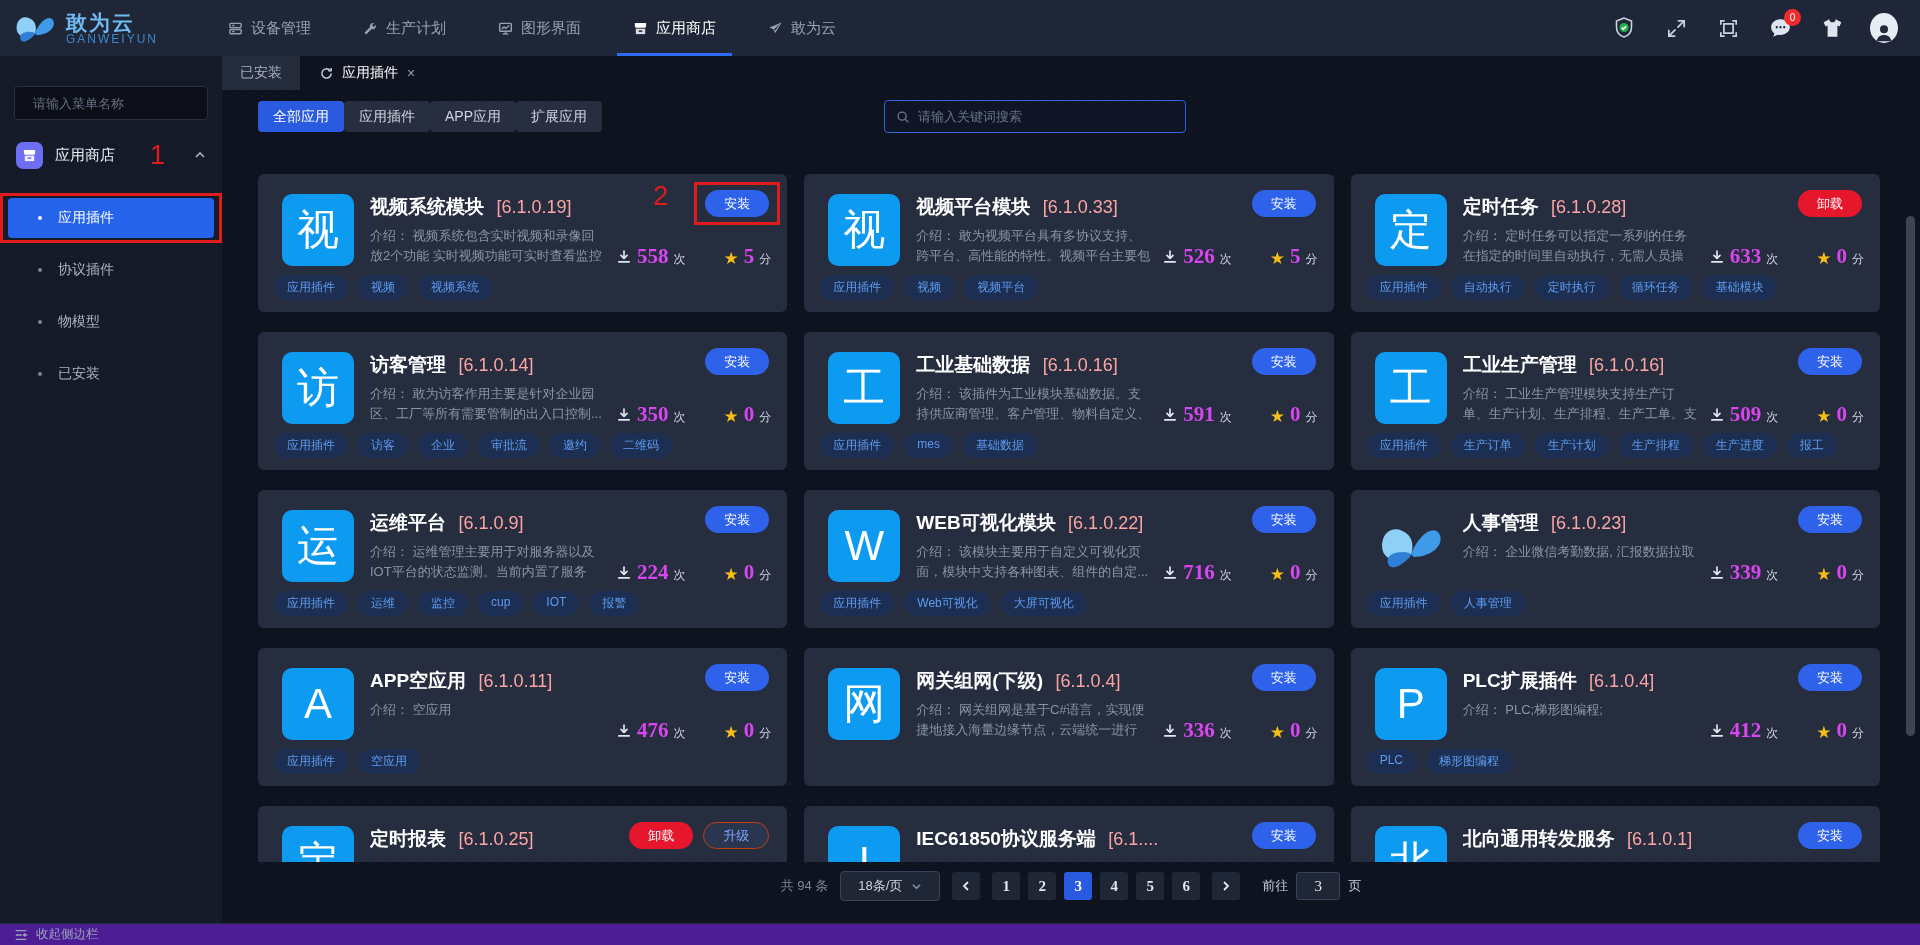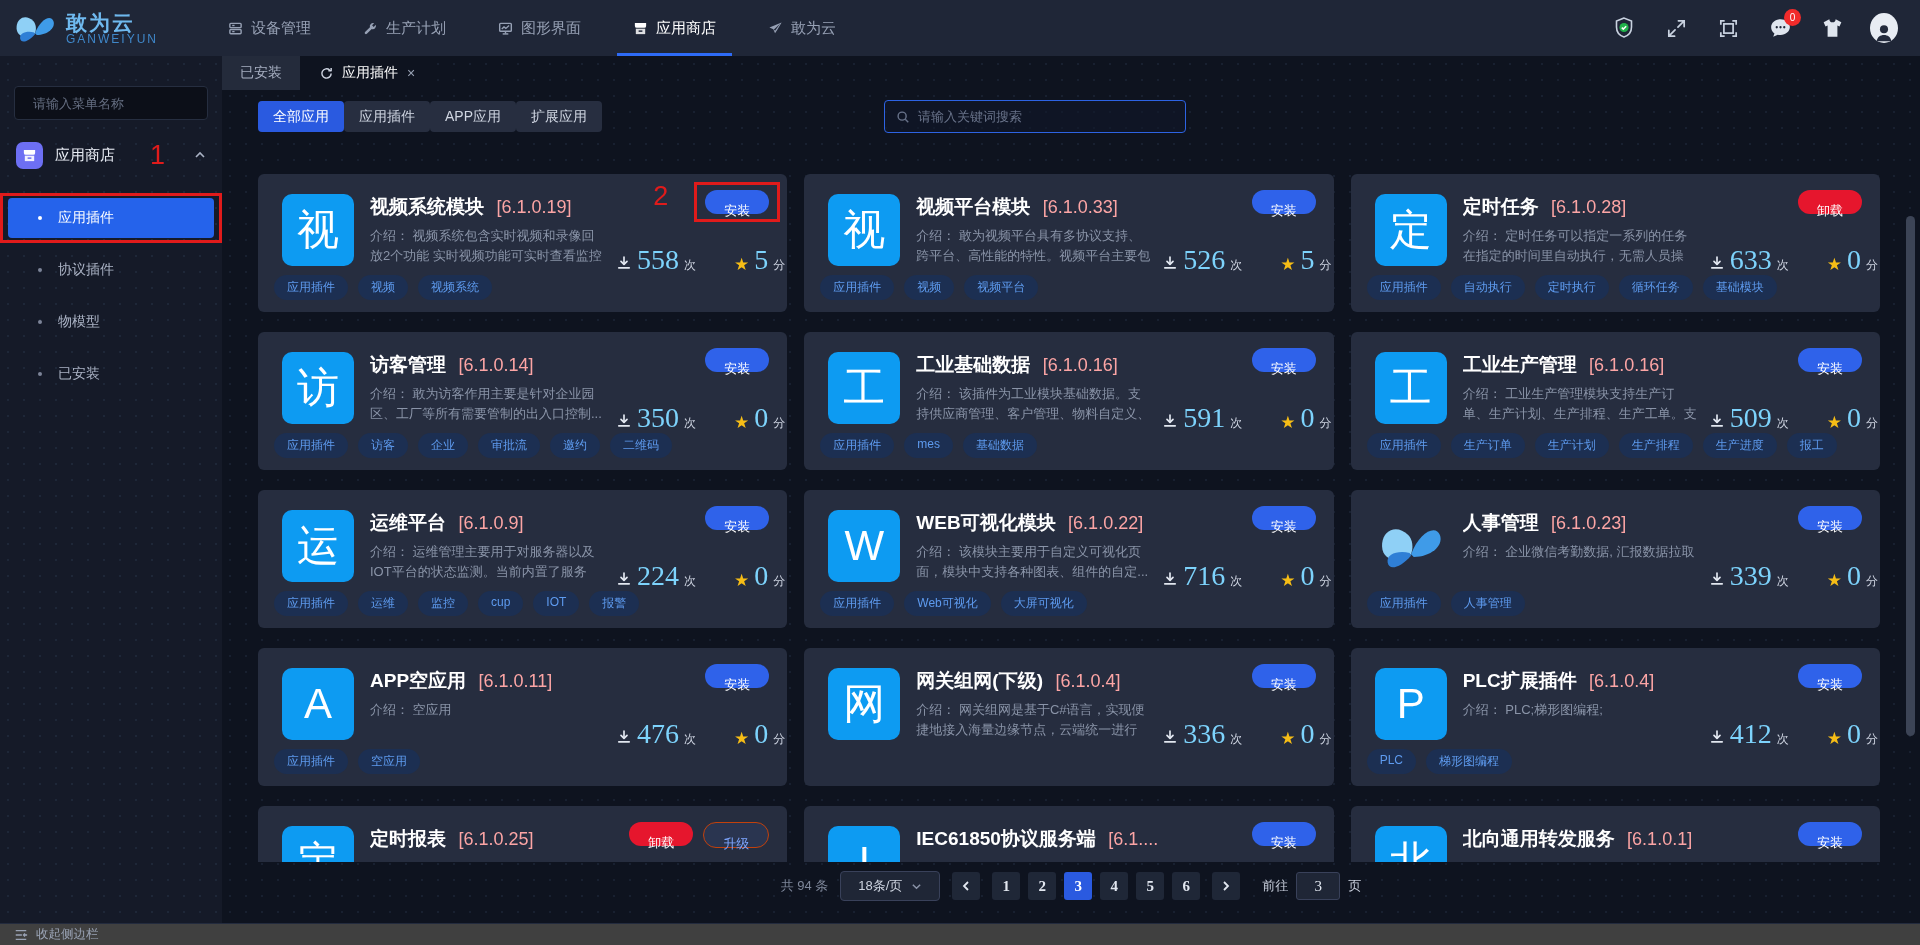--- a/index.html
+++ b/index.html
@@ -89,26 +89,26 @@
   .app-icon.no-bg { background:transparent; }
   .app-icon-char { font-size:42px; color:#ffffff; font-weight:500; }
   .card-title-row { position:absolute; left:112px; top:20px; right:150px; white-space:nowrap;
                     overflow:hidden; }
   .card-title { font-size:19px; font-weight:bold; color:#ffffff; }
   .card-version { font-size:18px; color:#fca5a5; margin-left:8px; }
   .card-desc { position:absolute; left:112px; top:52px; width:236px; font-size:13px; line-height:20px;
                color:#8a94a8; max-height:40px; overflow:hidden; }
   .card-stats { position:absolute; left:358px; top:70px; display:flex; gap:38px; align-items:center; }
   .stat { display:flex; align-items:baseline; gap:5px; white-space:nowrap; }
-  .stat b { font-family:"Liberation Serif", serif; font-size:28px; font-weight:400; color:#7dd3fc; }
+  .stat b { font-family:"Liberation Serif", serif; font-size:21px; font-weight:700; color:#d946ef; }
   .stat i { font-style:normal; font-size:12px; color:#cfd5e2; }
   .stat .dl-ic { position:relative; top:2px; }
   .star { color:#f6bd16; font-size:17px; position:relative; top:1px; }
   .card-actions { position:absolute; top:16px; right:18px; display:flex; gap:10px; }
-  .card-btn { border:none; height:20px; padding:12px 19px; border-radius:14px; font-size:13px;
+  .card-btn { border:none; height:27px; padding:0 19px; border-radius:14px; font-size:13px;
               color:#fff; cursor:pointer; font-family:inherit; }
   .act-blue { background:#2f62ea; }
   .act-red { background:#e6162d; }
   .act-up { background:#2a3550; color:#7ea6ff; border:1px solid #c2410c; }
   .card-annot { position:absolute; top:-8px; left:-11px; right:-11px; bottom:-8px;
                 border:3px solid #e01b1b; pointer-events:none; }
   .annot-num-2 { position:absolute; left:-44px; top:-4px; font-size:27px; color:#e01b1b; }
   .card-tags { position:absolute; left:16px; bottom:12px; display:flex; gap:10px; }
   .tag { background:#1c2f52; color:#5e9bef; font-size:12px; padding:4px 13px; border-radius:13px;
          white-space:nowrap; cursor:pointer; }
@@ -124,21 +124,21 @@
             color:#e2e7f0; font-family:"Liberation Serif", serif; font-weight:bold; font-size:15px;
             display:flex; align-items:center; justify-content:center; cursor:pointer; }
   .pg-btn.active { background:#2a5ae0; color:#fff; }
   .pg-pages { display:flex; gap:8px; }
   .pg-goto { display:flex; align-items:center; gap:8px; color:#c7cedb; font-size:13px; margin-left:10px; }
   .pg-goto input { width:44px; height:28px; background:#1f2636; border:1px solid #39415a;
                    border-radius:3px; color:#e2e7f0; text-align:center;
                    font-family:"Liberation Serif", serif; font-size:15px; outline:none; }
 
   
-  .footer-strip { position:absolute; left:0; right:0; bottom:0; height:22px; background:#404040;
+  .footer-strip { position:absolute; left:0; right:0; bottom:0; height:22px; background:#4c1d95;
                   border-top:1px solid #232b3e; z-index:40; display:flex; align-items:center; }
   .collapse { display:flex; align-items:center; gap:8px; color:#9aa3b5; font-size:12.5px;
               padding-left:14px; cursor:pointer; }
   .scroll-thumb { position:absolute; right:5px; top:160px; width:9px; height:520px;
                   border-radius:5px; background:#3c4456; cursor:grab; }
 
   svg { display:block; }
 </style>
 </head>
 <body>

